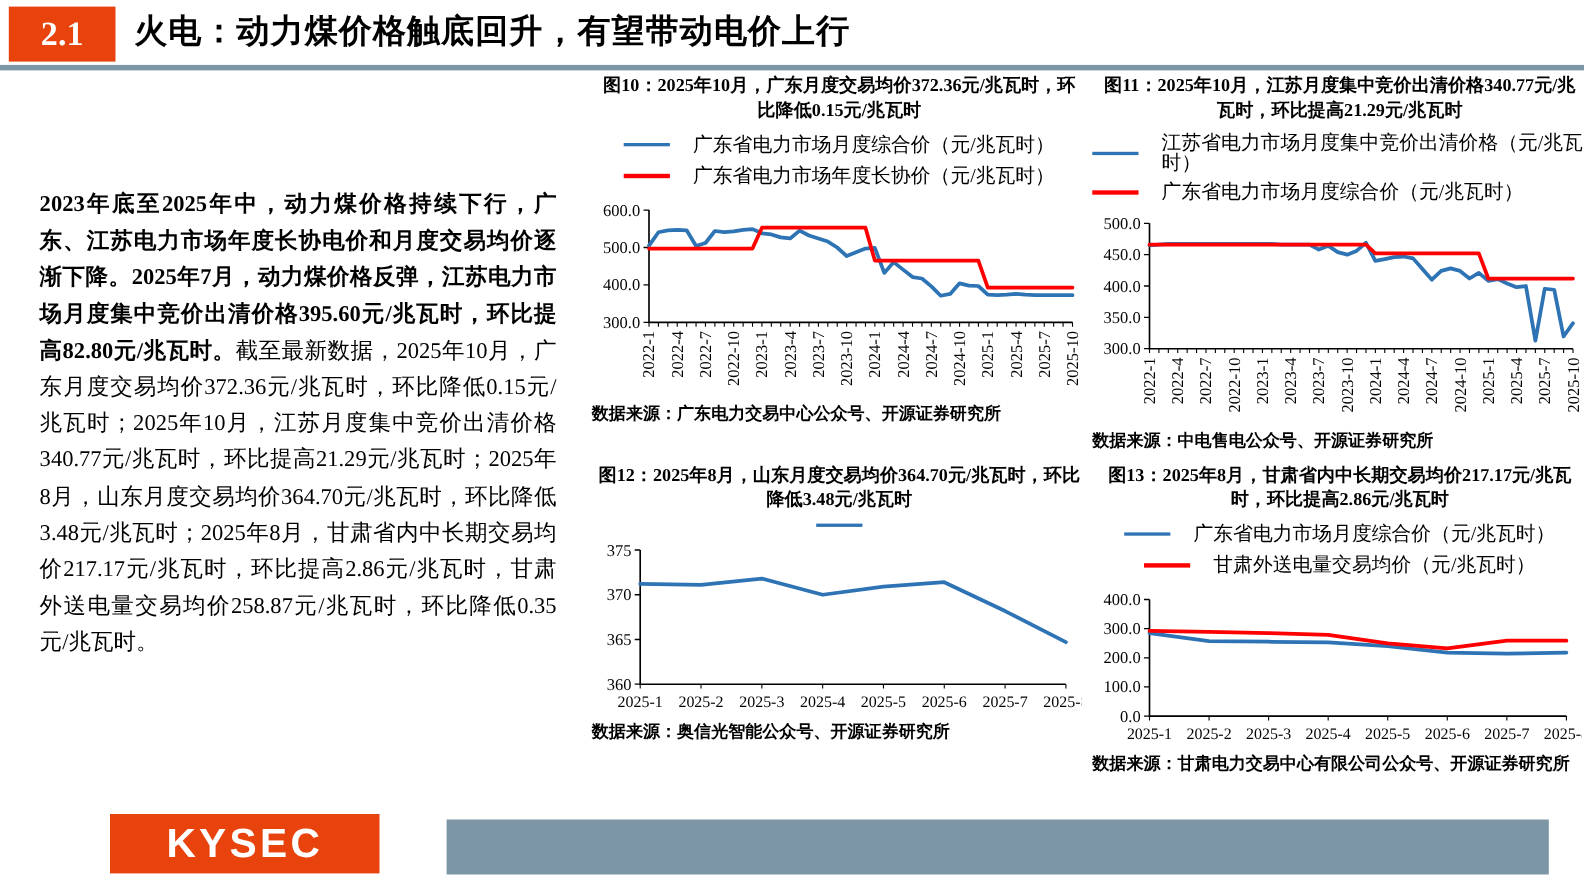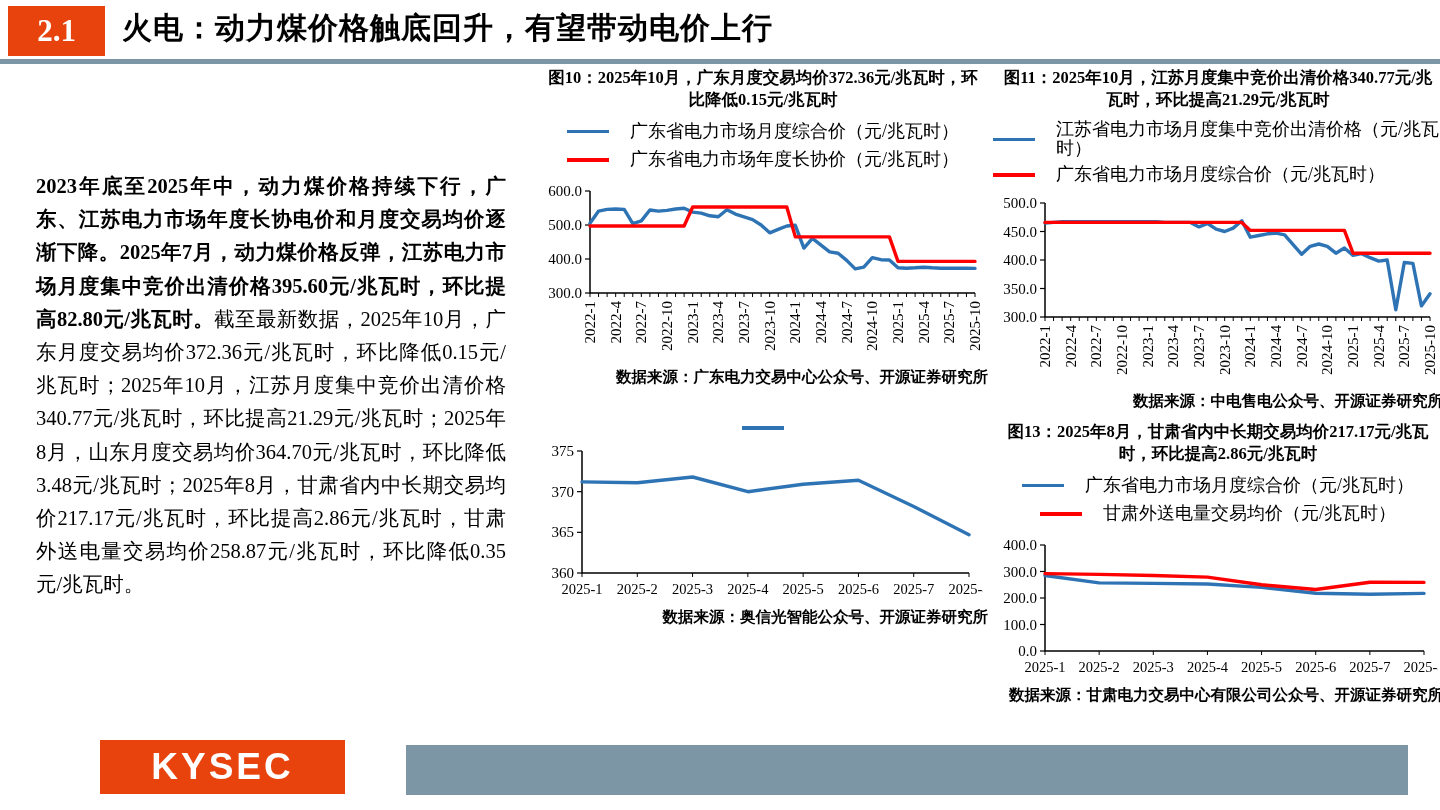--- a/index.html
+++ b/index.html
@@ -18,21 +18,21 @@
   .fig{position:absolute;width:450px;}
   .fig-title{font-size:16.5px;font-weight:bold;line-height:1.35;margin:5px;text-align:center;}
   .legend{display:flex;flex-direction:column;margin-top:10px;}
   .legend.center .legend-item{justify-content:center;}
   .legend.tight{margin-top:8px;}
   .legend-item{display:flex;align-items:center;gap:21px;font-size:18px;line-height:1.1;margin-bottom:9px;}
   .legend.tight .legend-item{margin-bottom:6px;}
   .swatch{display:inline-block;width:42px;height:3.5px;flex:0 0 42px;}
   .plot{display:block;margin-top:4px;}
   .plot text{font-family:"Liberation Serif","DejaVu Serif",serif;}
-  .source{font-size:15.5px;font-weight:bold;line-height:1.35;margin:6px 0 0 0;text-align:right;}
+  .source{font-size:15.5px;font-weight:bold;line-height:1.35;margin:6px 0 0 0;}
   
   .kysec{position:absolute;left:100px;top:740px;width:245px;height:54px;background:#E8430D;
          color:#ffffff;display:flex;align-items:center;justify-content:center;
          font-family:"Liberation Sans","DejaVu Sans",sans-serif;font-weight:bold;font-size:37px;letter-spacing:3px;}
   .footer-bar{position:absolute;left:406px;top:745px;width:1002px;height:50px;background:#7C96A6;}
   #fig10{left:538px;top:62px;}
   #fig11{left:993px;top:62px;}
   #fig12{left:538px;top:416px;}
   #fig13{left:993px;top:416px;}
 </style>
@@ -223,20 +223,21 @@
         <line x1="428.44444444444446" y1="122" x2="428.44444444444446" y2="126" stroke="#000" stroke-width="1"></line>
         <line x1="437" y1="122" x2="437" y2="126" stroke="#000" stroke-width="1"></line>
         <text transform="translate(442,130) rotate(-90)" text-anchor="end" font-size="15">2025-10</text>
         <polyline points="52.0,28.0 60.6,27.4 69.1,26.8 77.7,26.8 86.2,26.8 94.8,26.8 103.3,26.8 111.9,26.8 120.4,26.8 129.0,26.8 137.6,26.8 146.1,26.8 154.7,26.8 163.2,26.8 171.8,27.4 180.3,27.4 188.9,27.4 197.4,27.4 206.0,31.9 214.6,28.5 223.1,34.2 231.7,36.5 240.2,33.1 248.8,25.7 257.3,42.2 265.9,40.5 274.4,38.8 283.0,38.2 291.6,39.9 300.1,49.6 308.7,59.3 317.2,51.3 325.8,49.0 334.3,51.3 342.9,58.2 351.4,53.0 360.0,60.4 368.6,58.7 377.1,62.7 385.7,66.1 394.2,65.0 402.8,114.7 411.3,67.5 419.9,68.4 428.4,110.9 437.0,98.8" fill="none" stroke="#2E74B5" stroke-width="3.4" stroke-linejoin="round" stroke-linecap="round"></polyline>
         <polyline points="52.0,27.4 60.6,27.4 69.1,27.4 77.7,27.4 86.2,27.4 94.8,27.4 103.3,27.4 111.9,27.4 120.4,27.4 129.0,27.4 137.6,27.4 146.1,27.4 154.7,27.4 163.2,27.4 171.8,27.4 180.3,27.4 188.9,27.4 197.4,27.4 206.0,27.4 214.6,27.4 223.1,27.4 231.7,27.4 240.2,27.4 248.8,27.4 257.3,35.4 265.9,35.4 274.4,35.4 283.0,35.4 291.6,35.4 300.1,35.4 308.7,35.4 317.2,35.4 325.8,35.4 334.3,35.4 342.9,35.4 351.4,35.4 360.0,58.2 368.6,58.2 377.1,58.2 385.7,58.2 394.2,58.2 402.8,58.2 411.3,58.2 419.9,58.2 428.4,58.2 437.0,58.2" fill="none" stroke="#FF0000" stroke-width="3.4" stroke-linejoin="round" stroke-linecap="round"></polyline>
       </svg>
     <p class="source">数据来源：中电售电公众号、开源证券研究所</p>
   </div>
 
   <div class="fig" id="fig12">
+    <p class="fig-title">图12：2025年8月，山东月度交易均价364.70元/兆瓦时，环比降低3.48元/兆瓦时</p>
     <div class="legend center">
       <div class="legend-item">
         <span class="swatch" style="background-color: rgb(46, 116, 181);"></span>
       </div>
     </div>
     <svg class="plot" viewBox="0 0 445 158" width="445" height="158">
         <path d="M44,8 L44,130 L431,130" fill="none" stroke="#000" stroke-width="1.5"></path>
         <line x1="39" y1="130" x2="44" y2="130" stroke="#000" stroke-width="1.2"></line>
         <text x="36" y="135" text-anchor="end" font-size="15">360</text>
         <line x1="39" y1="89.33333333333334" x2="44" y2="89.33333333333334" stroke="#000" stroke-width="1.2"></line>

